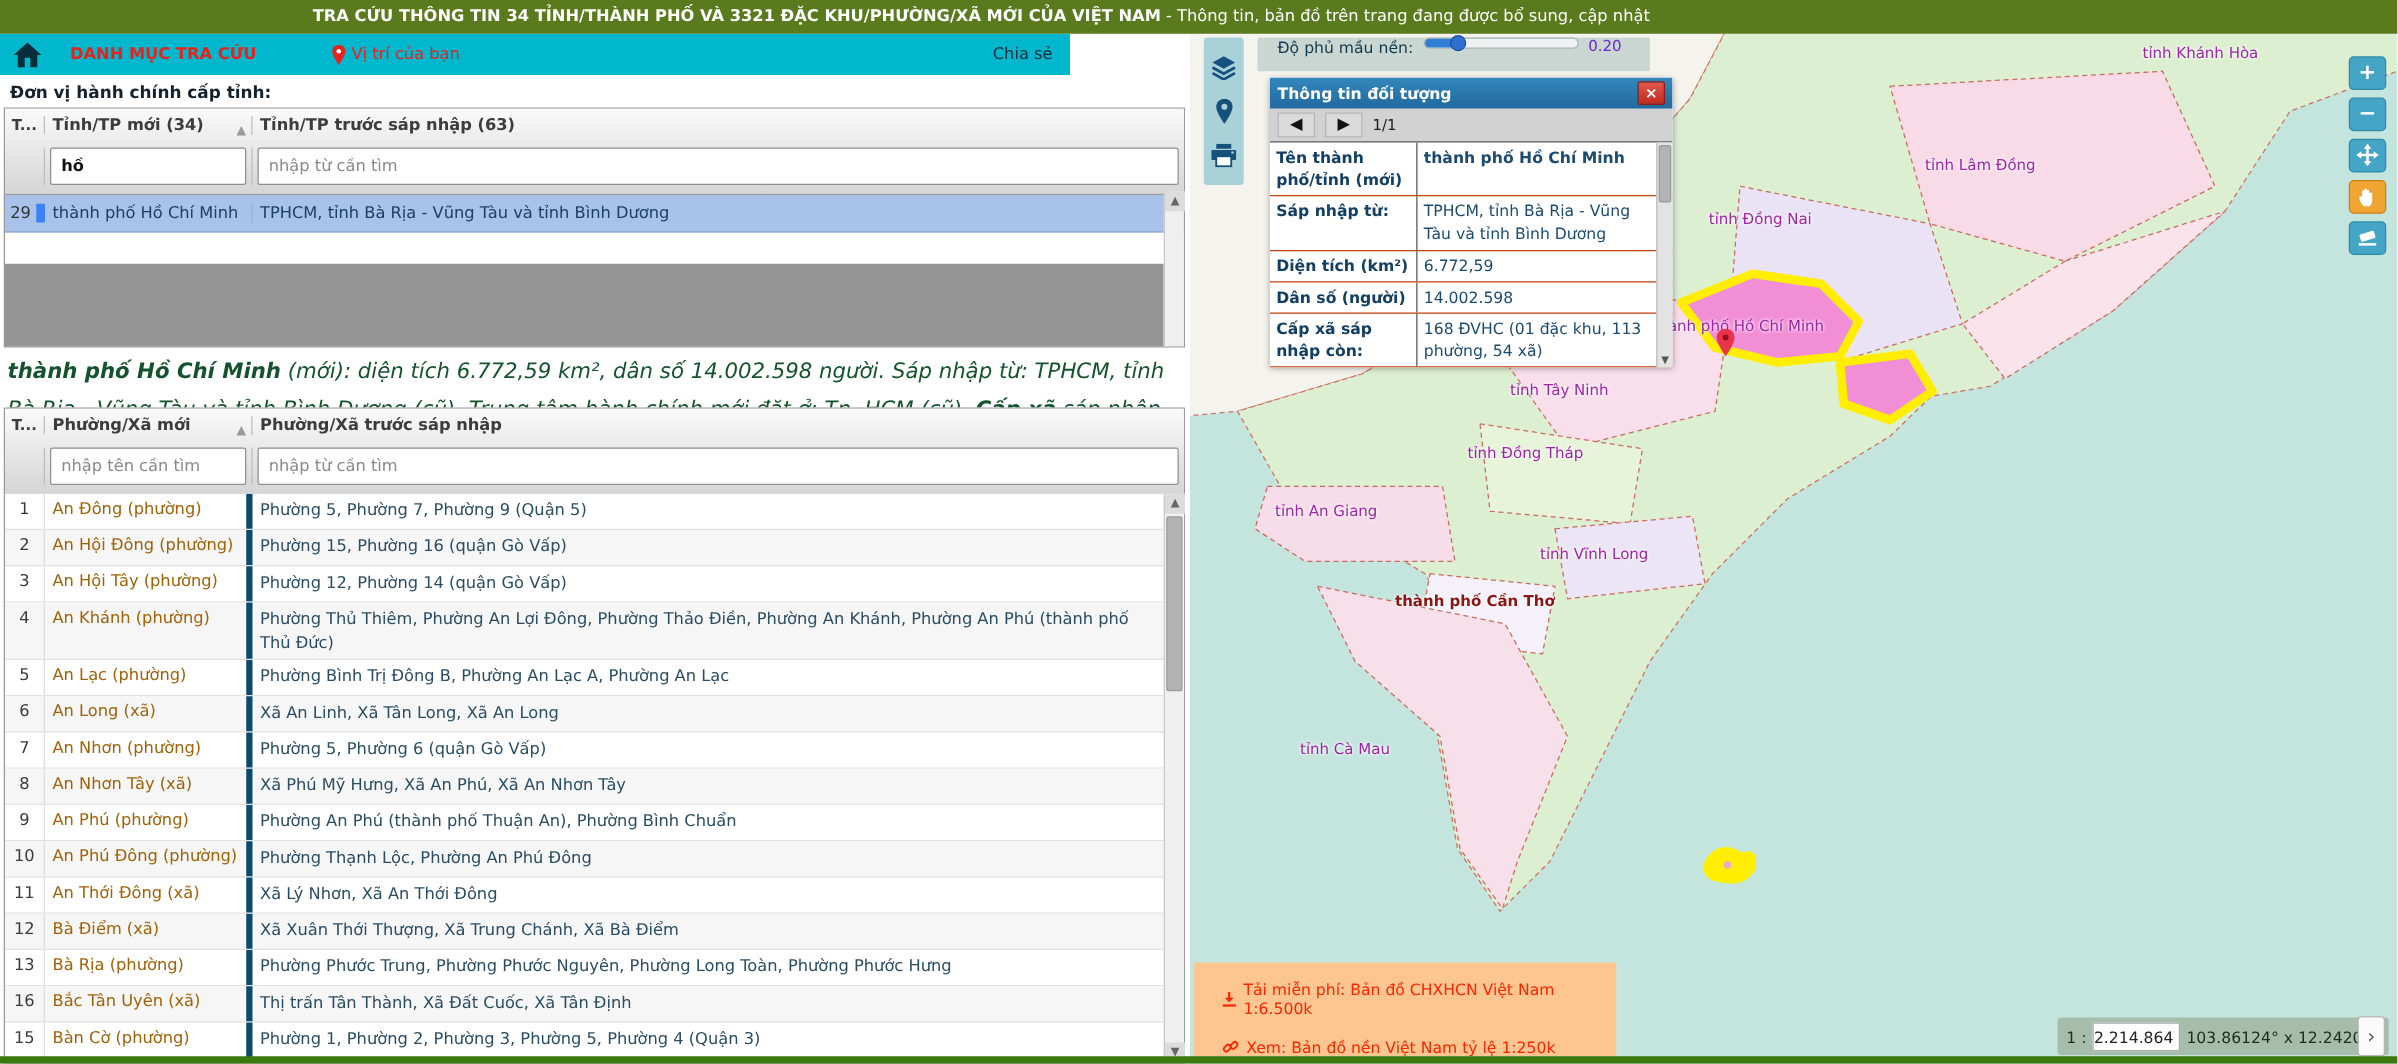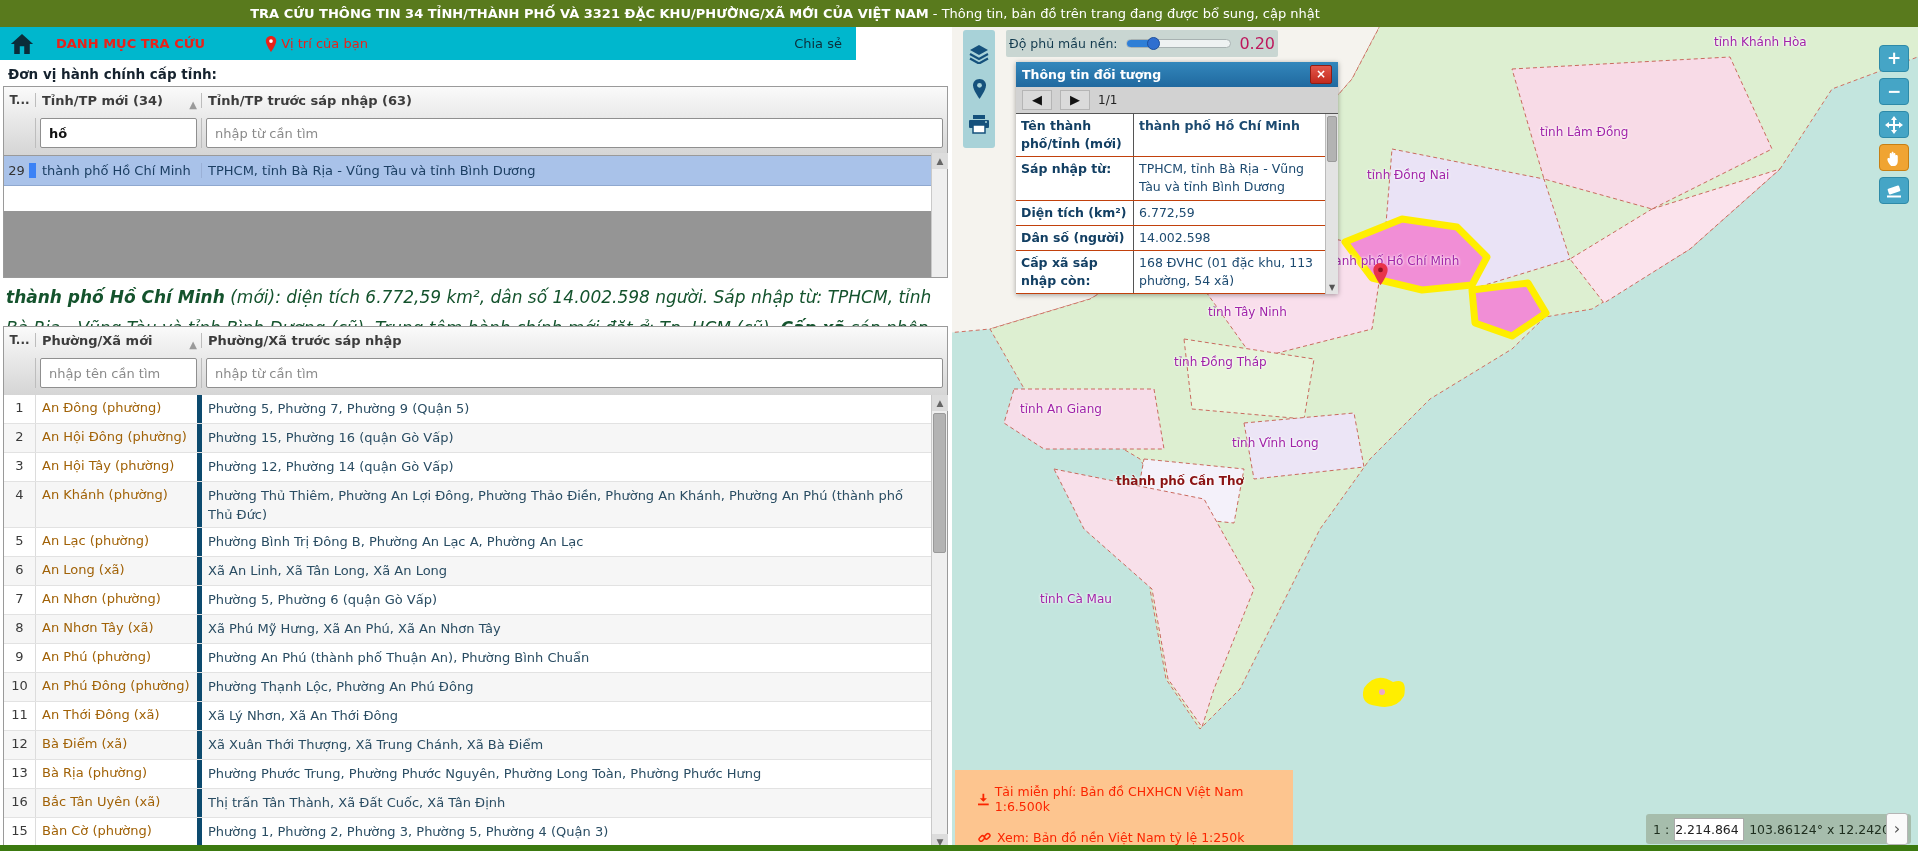--- a/index.html
+++ b/index.html
@@ -64,26 +64,26 @@
   .map svg.base{position:absolute;left:0;top:0}
   .mlabel{position:absolute;font-size:12px;color:#a123a8;white-space:nowrap;text-shadow:0 0 3px #fff,0 0 3px #fff;z-index:3}
   .mlabel.cantho{color:#8b1414;font-weight:bold}
   .pin{position:absolute;z-index:4}
 
   
   .tool-strip{position:absolute;left:963px;top:30px;width:32px;height:118px;background:#a8d2d8;border-radius:3px;z-index:25;display:flex;flex-direction:column;align-items:center;justify-content:space-around;padding:6px 0}
   .tool-strip .ic{cursor:pointer;line-height:0}
 
   
-  .op-bar{position:absolute;left:1006px;top:30px;width:272px;height:27px;background:rgba(198,212,208,.95);z-index:25;display:flex;align-items:center;padding:0 3px;gap:8px;border-radius:2px}
+  .op-bar{position:absolute;left:1006px;top:30px;width:314px;height:27px;background:rgba(198,212,208,.95);z-index:25;display:flex;padding:0 16px;gap:8px;border-radius:2px}
   .op-bar .lbl{color:#123a4e;font-size:12.5px;white-space:nowrap}
   .op-track{position:relative;width:124px;height:9px;background:#eef2f2;border:1px solid #a8b2b2;border-radius:5px}
   .op-fill{position:absolute;left:0;top:0;height:7px;width:26px;background:#2f7fd6;border-radius:5px 0 0 5px}
   .op-thumb{position:absolute;left:20px;top:-3px;width:13px;height:13px;background:#2f6fd0;border:1px solid #1d4f9c;border-radius:50%;cursor:grab}
-  .op-bar .val{color:#be185d;font-size:16px}
+  .op-bar .val{color:#6d28d9;font-size:12px}
 
   
   .popup{position:absolute;left:1016px;top:62px;width:322px;height:232px;z-index:26;background:#fff;box-shadow:0 1px 5px rgba(0,0,0,.35);overflow:hidden}
   .pop-head{height:25px;background:linear-gradient(#3387bc,#20699f);color:#fff;font-weight:bold;font-size:12.5px;display:flex;align-items:center;padding:0 6px}
   .pop-close{margin-left:auto;width:22px;height:19px;background:linear-gradient(#e4574a,#c22a1e);border:1px solid #8f1d14;border-radius:2px;color:#fff;font-weight:bold;font-size:12px;text-align:center;line-height:17px;cursor:pointer}
   .pop-nav{height:26px;background:#d2d2d2;display:flex;align-items:center;gap:8px;padding:0 6px}
   .pop-nav .nbtn{width:30px;height:20px;background:#dadada;border:1px solid #b5b5b5;text-align:center;line-height:18px;font-size:13px;color:#111;cursor:pointer}
   .pop-nav .pg{color:#222;font-size:12px}
   .pop-table{position:relative;border-top:1px solid #555}
   .prow{display:flex;border-bottom:1px solid #c2410c}

